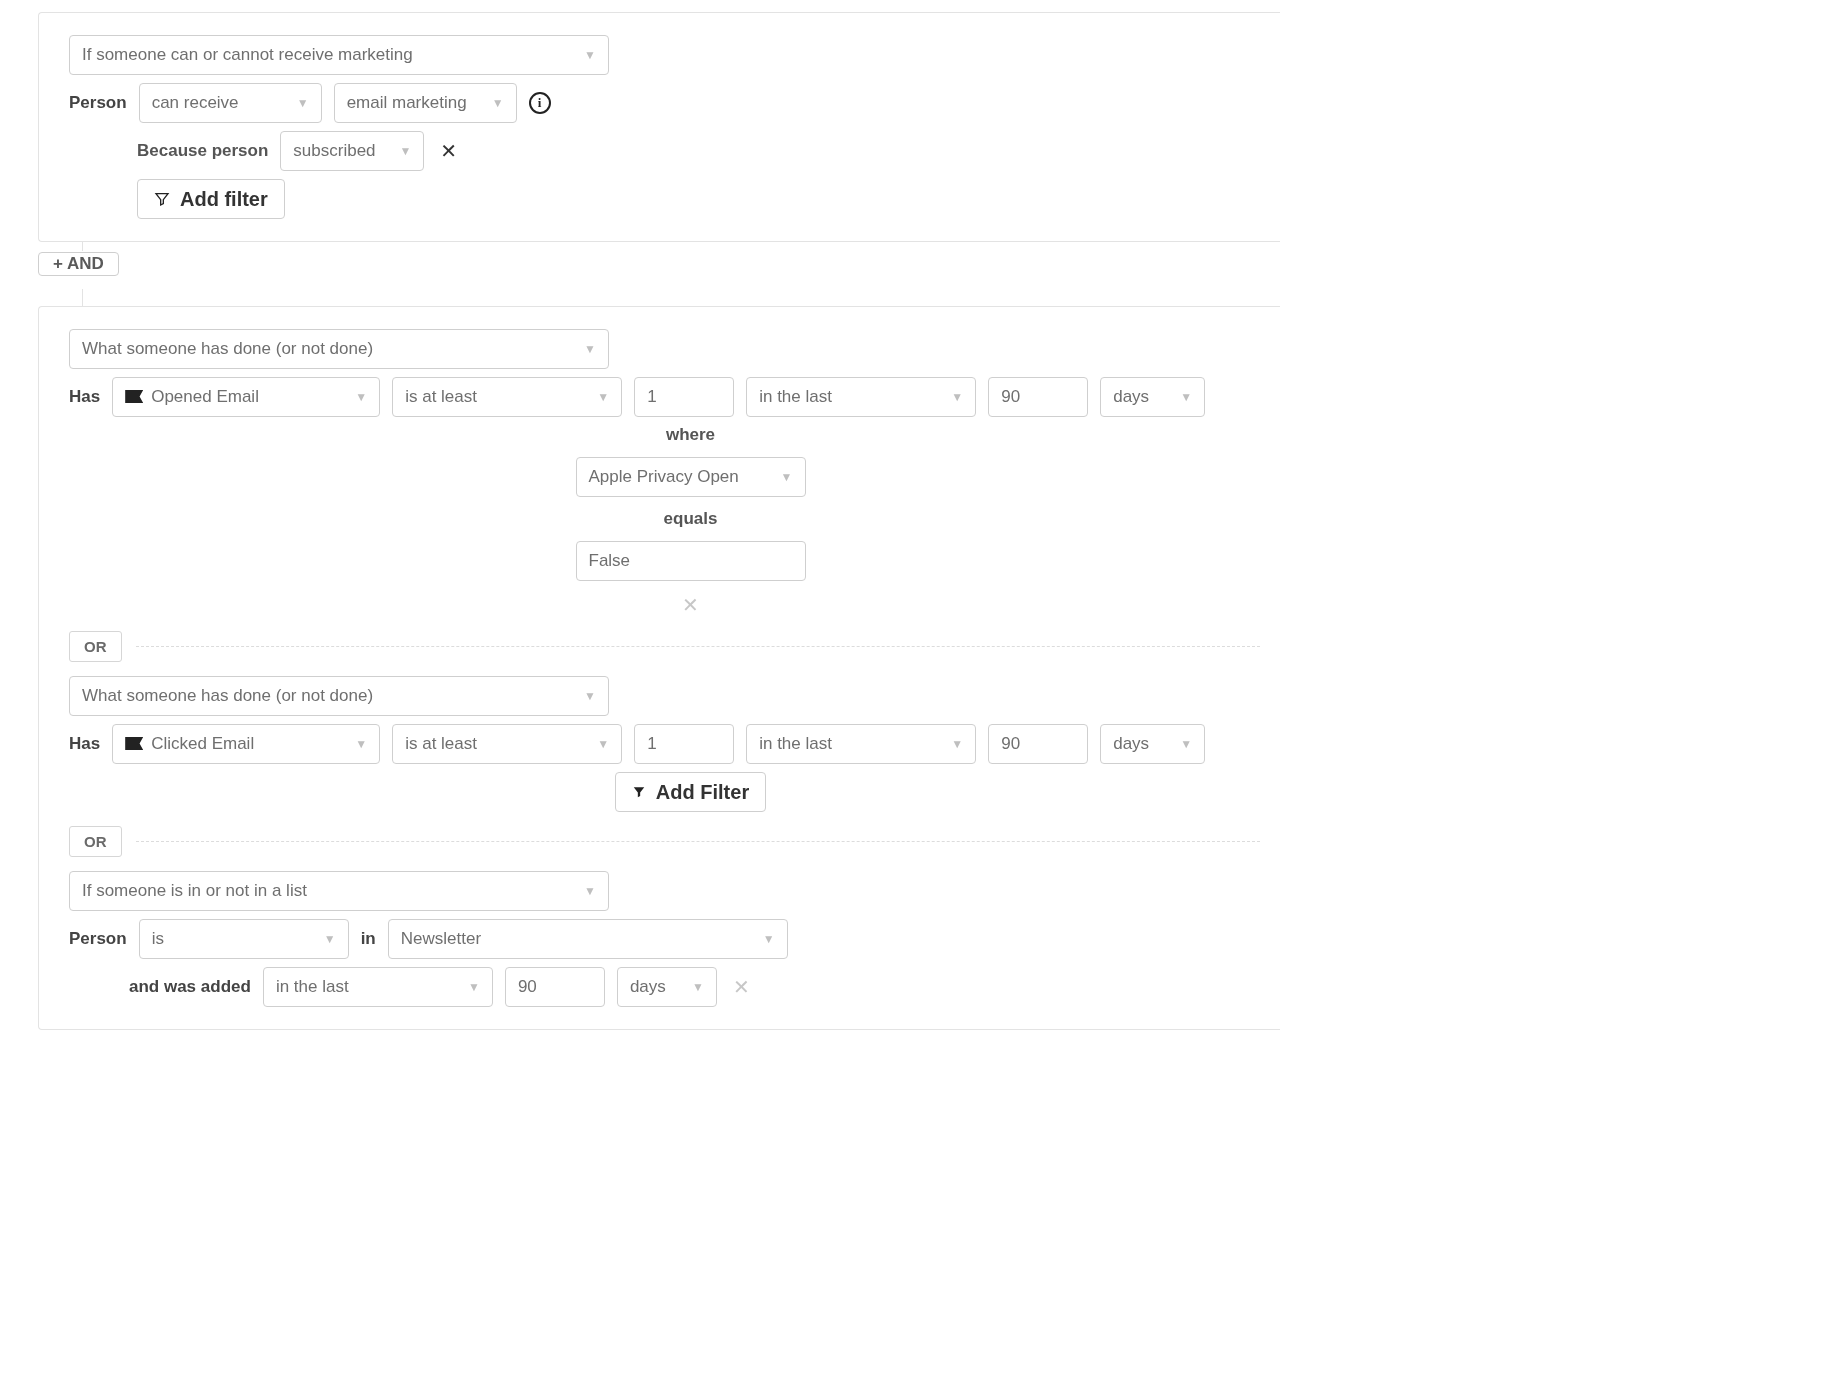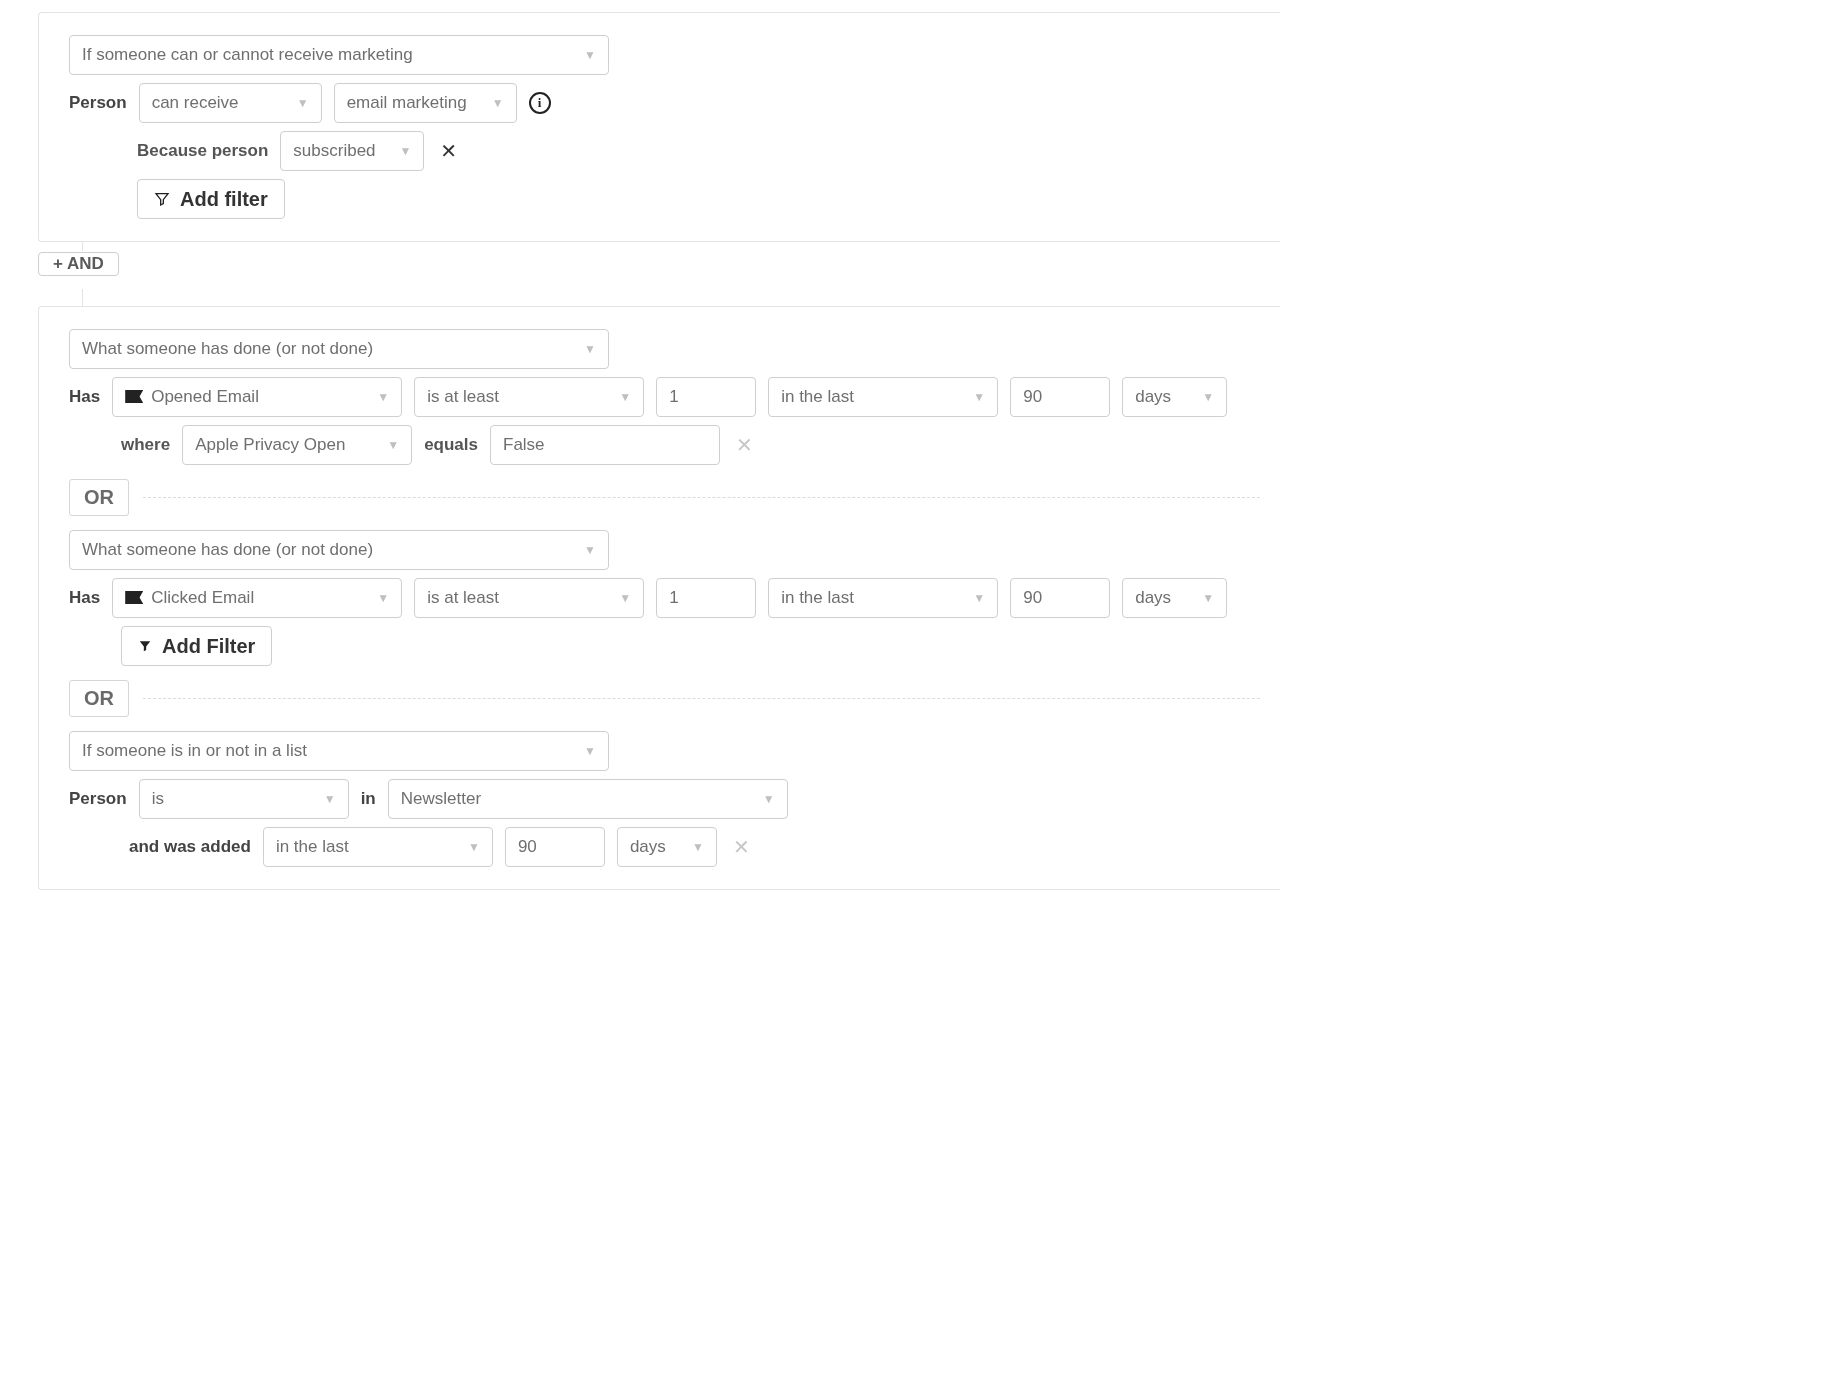--- a/index.html
+++ b/index.html
@@ -82,21 +82,21 @@
   .and-btn {
     position: absolute; left: 0; top: 10px;
     border: 1px solid #cfcfcf; border-radius: 4px;
     height: 24px; display: inline-flex; align-items: center; padding: 0 14px;
     font-weight: 700; color: #5a5a5a; background: #fff; cursor: pointer;
   }
 
   .or-row { display: flex; align-items: center; margin: 14px 0; }
   .or-chip {
     border: 1px solid #d6d6d6; border-radius: 3px;
-    padding: 6px 14px; font-weight: 700; color: #6a6a6a; font-size: 20px; background: #fff;
+    padding: 6px 14px; font-weight: 700; color: #6a6a6a; font-size: 15px; background: #fff;
     cursor: pointer;
   }
   .or-dash { flex: 1; height: 0; border-top: 1px dashed #dcdcdc; margin-left: 14px; }
 
   .x-icon { font-size: 20px; color: #333; cursor: pointer; padding: 0 4px; font-weight: 400;}
   .x-icon.soft { color: #c7c7c7; }
 
   .info-circ {
     display: inline-flex; align-items: center; justify-content: center;
     width: 22px; height: 22px; border: 2px solid #222; border-radius: 50%;
@@ -106,27 +106,27 @@
   .flag-icon {
     display: inline-block; width: 18px; height: 13px; background: #222;
     clip-path: polygon(0 0, 100% 0, 80% 50%, 100% 100%, 0 100%);
     margin-right: 8px; position: relative; top: 1px;
   }
   .funnel-svg { width: 16px; height: 16px; }
   .funnel-svg.bold path { stroke-width: 2; }
   .funnel-fill { width: 14px; height: 14px; }
 
   .indent1 { margin-left: 68px; }
-  .indent-has { margin-left: 52px; }
+  .indent-has { margin-left: 52px; flex-direction: column; }
 
   .w-cond { width: 540px; }
   .w160 { width: 144px; }
   .w180 { width: 183px; }
   .w230 { width: 230px; }
-  .w290 { width: 290px; }
+  .w290 { width: 268px; }
   .w100 { width: 100px; }
   .w210 { width: 210px; }
   .w400 { width: 400px; }
 </style>
 </head>
 <body>
 
 <div class="canvas">
 
   <div class="card">

